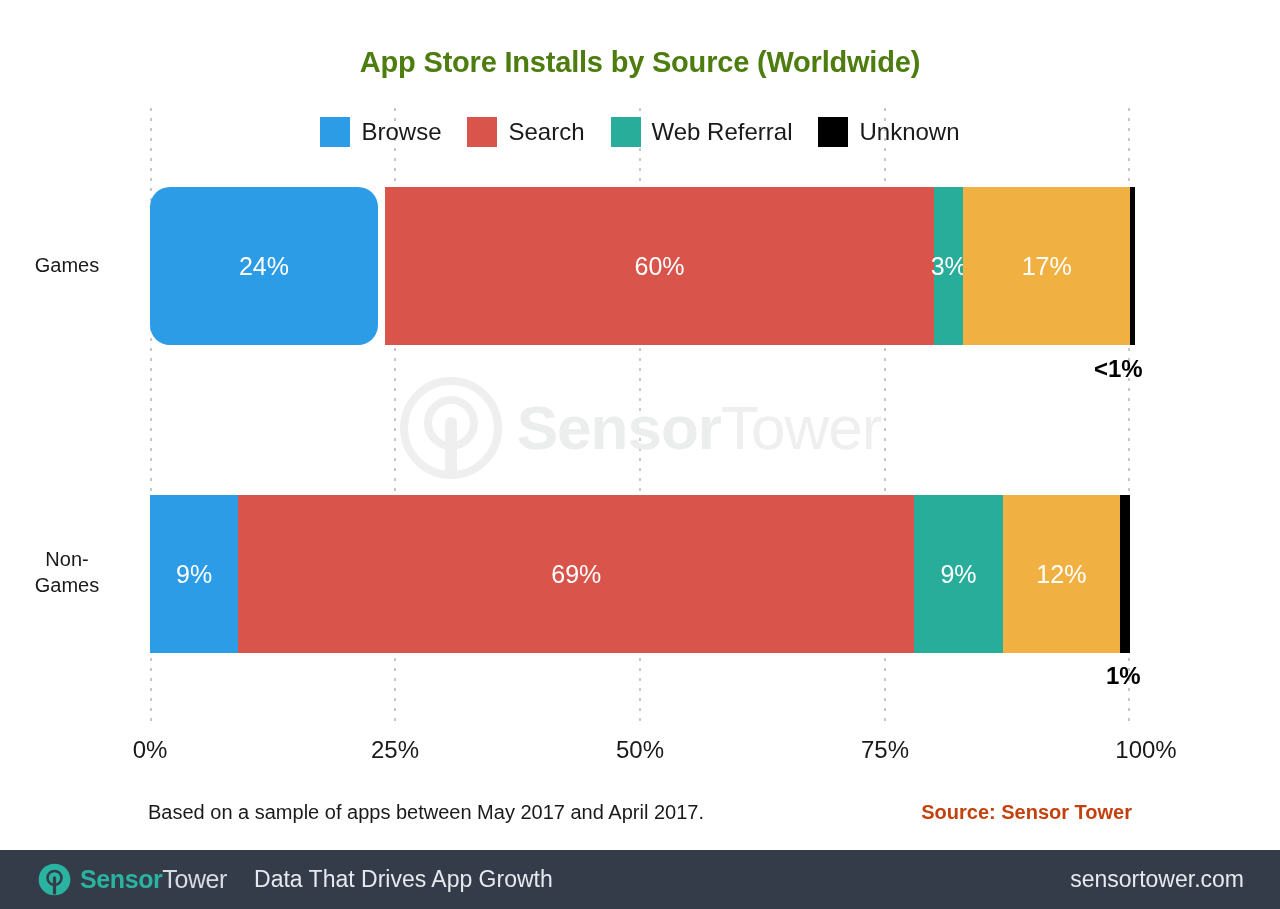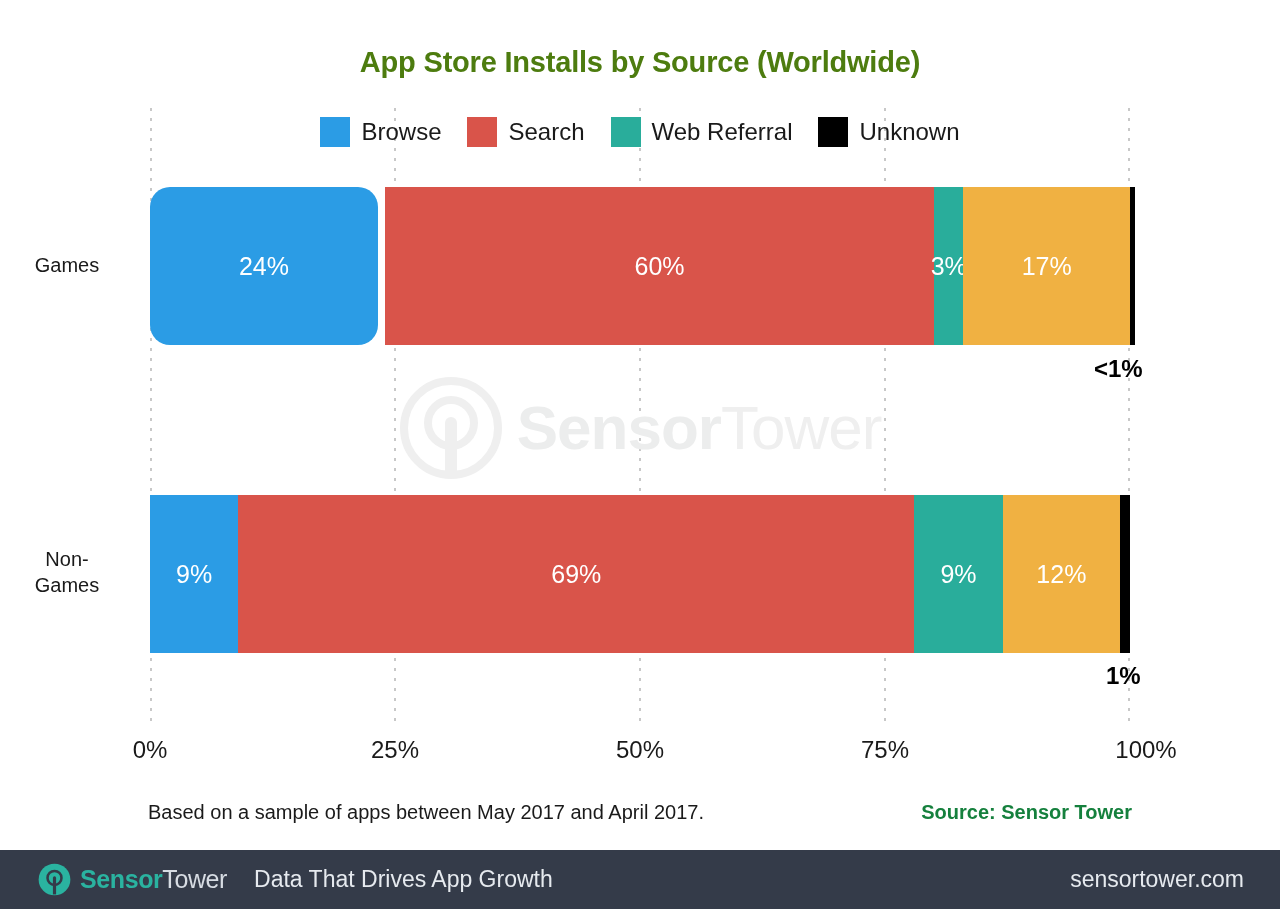--- a/index.html
+++ b/index.html
@@ -177,21 +177,21 @@
     left: 148px;
     font-size: 20px;
     color: #1a1a1a;
   }
   #source-note {
     position: absolute;
     top: 801px;
     right: 148px;
     font-size: 20px;
     font-weight: bold;
-    color: #15803d;
+    color: #c2410c;
   }
 
   
   #footer {
     position: absolute;
     left: 0;
     bottom: 0;
     width: 1280px;
     height: 59px;
     background: #343b49;

